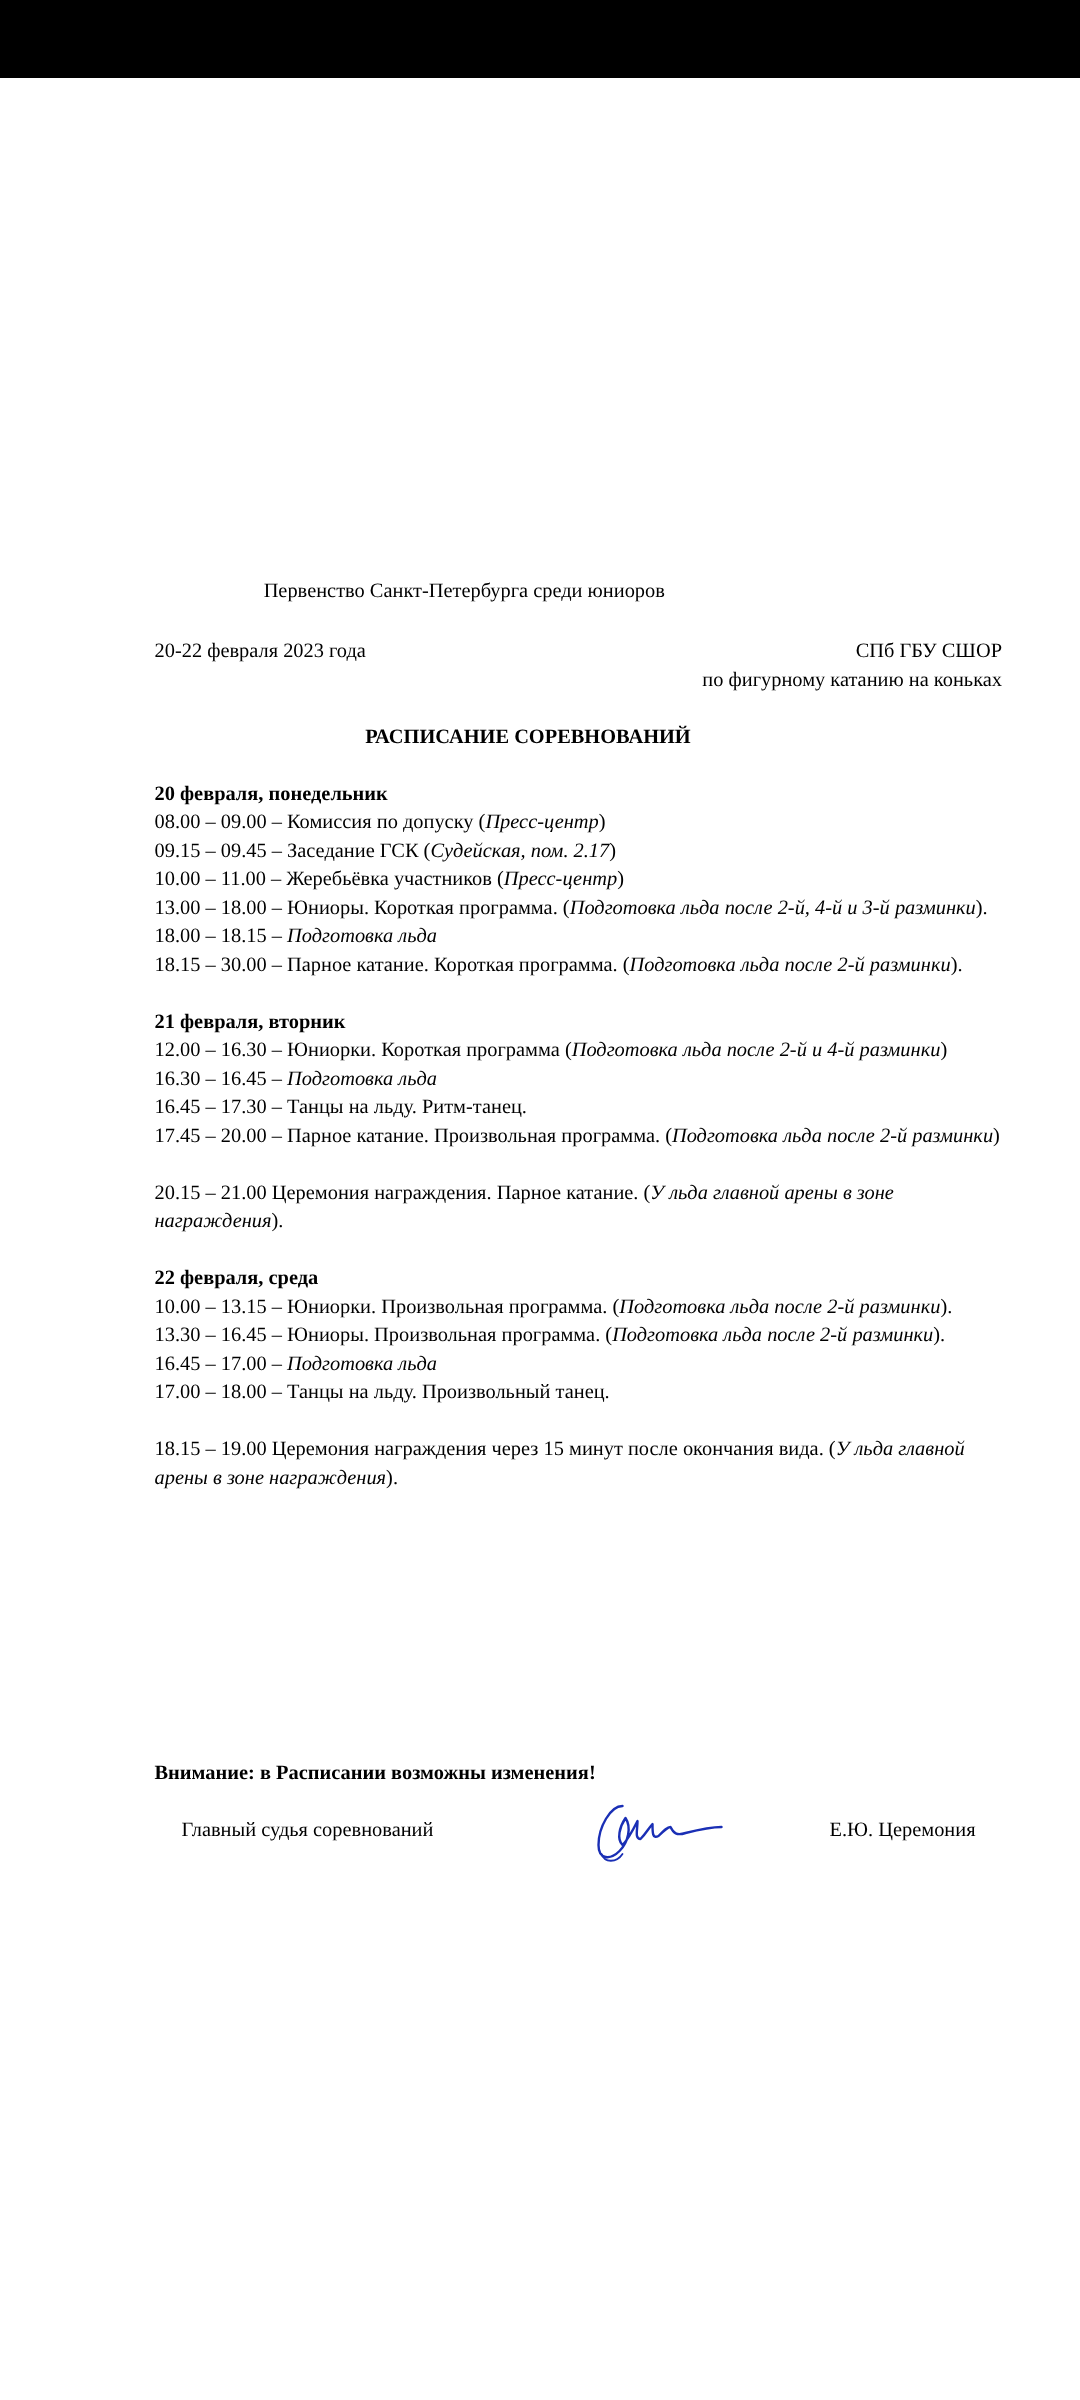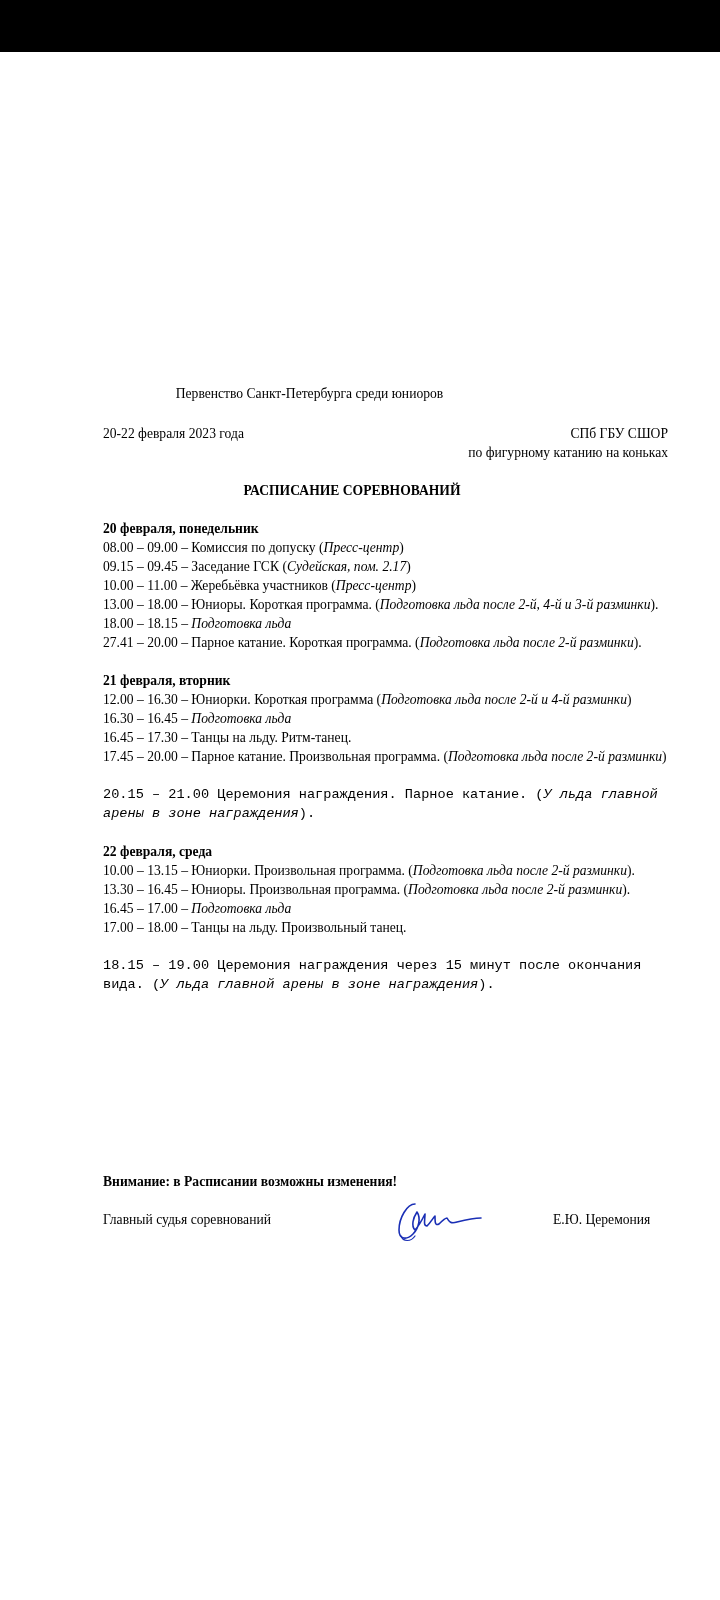--- a/index.html
+++ b/index.html
@@ -51,27 +51,27 @@
     .schedule {
       position: absolute;
       left: 103px;
       top: 519px;
       width: 570px;
     }
     .day-block { margin: 0 0 19px 0; }
     .day-heading { font-weight: bold; }
     .entry { white-space: normal; }
     .entry .note { font-style: italic; }
-    .ceremony { margin: 0 0 19px 0; font-family: Liberation Mono, monospace; }
+    .ceremony { margin: 0 0 19px 0; }
     .warning {
       left: 103px; top: 1172px;
       font-weight: bold;
     }
     .judge-label {
-      left: 103px; top: 1210px;
+      left: 121px; top: 1210px;
     }
     .judge-name {
       left: 553px; top: 1210px;
     }
     .signature {
       position: absolute;
       left: 393px;
       top: 1196px;
       width: 96px;
       height: 48px;
@@ -91,21 +91,21 @@
 
   <div class="schedule">
 
     <div class="day-block">
       <div class="day-heading">20 февраля, понедельник</div>
       <div class="entry"><span>08.00 – 09.00 – </span><span>Комиссия по допуску (</span><span class="note">Пресс-центр</span><span>)</span></div>
       <div class="entry"><span>09.15 – 09.45 – </span><span>Заседание ГСК (</span><span class="note">Судейская, пом. 2.17</span><span>)</span></div>
       <div class="entry"><span>10.00 – 11.00 – </span><span>Жеребьёвка участников (</span><span class="note">Пресс-центр</span><span>)</span></div>
       <div class="entry"><span>13.00 – 18.00 – </span><span>Юниоры. Короткая программа. (</span><span class="note">Подготовка льда после 2-й, 4-й и 3-й разминки</span><span>).</span></div>
       <div class="entry"><span>18.00 – 18.15 – </span><span></span><span class="note">Подготовка льда</span><span></span></div>
-      <div class="entry"><span>27.41 – 20.00 – </span><span>Парное катание. Короткая программа. (</span><span class="note">Подготовка льда после 2-й разминки</span><span>).</span></div>
+      <div class="entry"><span>18.15 – 30.00 – </span><span>Парное катание. Короткая программа. (</span><span class="note">Подготовка льда после 2-й разминки</span><span>).</span></div>
     </div>
 
     <div class="day-block">
       <div class="day-heading">21 февраля, вторник</div>
       <div class="entry"><span>12.00 – 16.30 – </span><span>Юниорки. Короткая программа (</span><span class="note">Подготовка льда после 2-й и 4-й разминки</span><span>)</span></div>
       <div class="entry"><span>16.30 – 16.45 – </span><span></span><span class="note">Подготовка льда</span><span></span></div>
       <div class="entry"><span>16.45 – 17.30 – </span><span>Танцы на льду. Ритм-танец.</span><span class="note"></span><span></span></div>
       <div class="entry"><span>17.45 – 20.00 – </span><span>Парное катание. Произвольная программа. (</span><span class="note">Подготовка льда после 2-й разминки</span><span>)</span></div>
     </div>
     <div class="entry ceremony"><span>20.15 – 21.00 </span><span>Церемония награждения. Парное катание. (</span><span class="note">У льда главной арены в зоне награждения</span><span>).</span></div>

